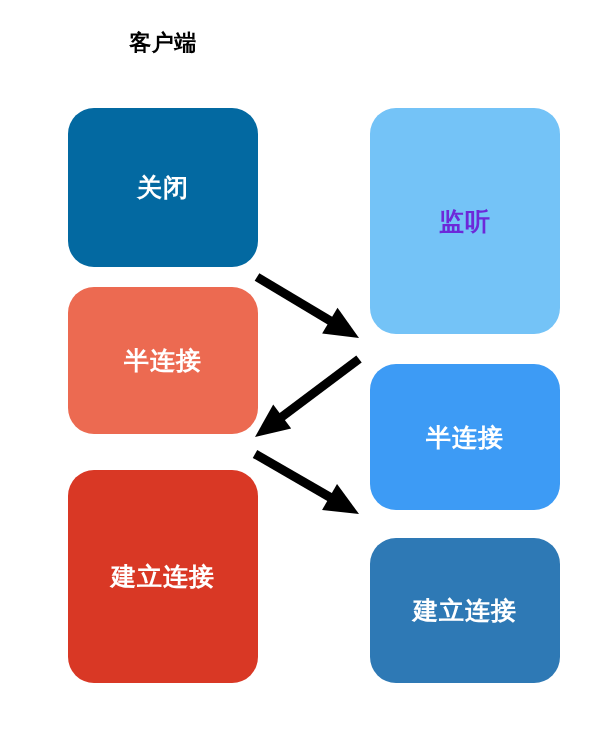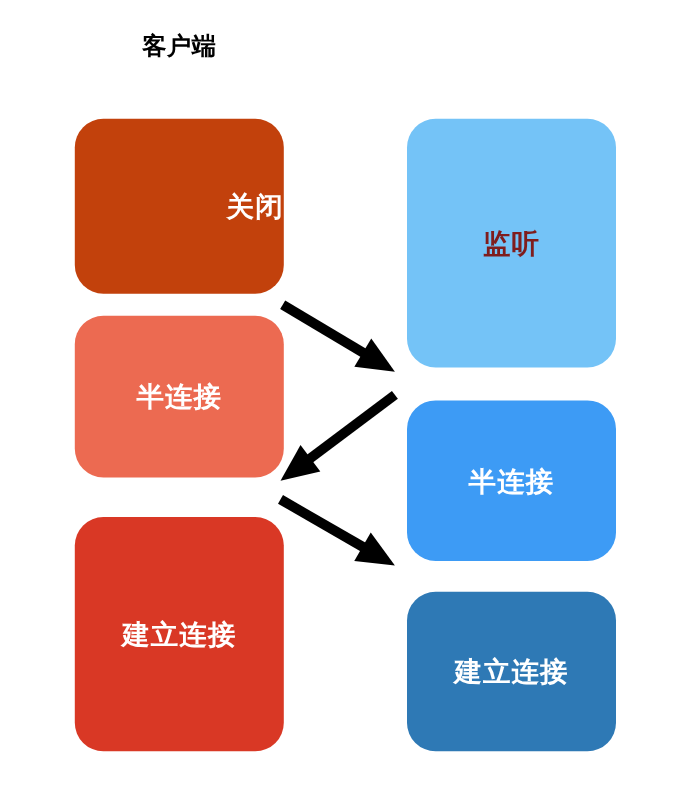--- a/index.html
+++ b/index.html
@@ -84,34 +84,34 @@
   }
 </style>
 </head>
 <body>
 
 <div id="canvas">
 
   <div class="col-header" id="header-client">客户端</div>
 
 
-  <div class="state-box" id="box-client-closed" style="background:#c2410c;justify-content:flex-end;">
+  <div class="state-box" id="box-client-closed" style="background:#0369a1;">
     <span class="state-label" style="color:#ffffff;">关闭</span>
   </div>
 
   <div class="state-box" id="box-client-halfopen" style="background:#ec6a51;">
     <span class="state-label" style="color:#ffffff;">半连接</span>
   </div>
 
   <div class="state-box" id="box-client-connected" style="background:#d93825;">
     <span class="state-label" style="color:#ffffff;">建立连接</span>
   </div>
 
   <div class="state-box" id="box-server-listen" style="background:#74c3f7;">
-    <span class="state-label" style="color:#7f1d1d;">监听</span>
+    <span class="state-label" style="color:#6d28d9;">监听</span>
   </div>
 
   <div class="state-box" id="box-server-halfopen" style="background:#3d9bf5;">
     <span class="state-label" style="color:#ffffff;">半连接</span>
   </div>
 
   <div class="state-box" id="box-server-connected" style="background:#2e79b5;">
     <span class="state-label" style="color:#ffffff;">建立连接</span>
   </div>
 

